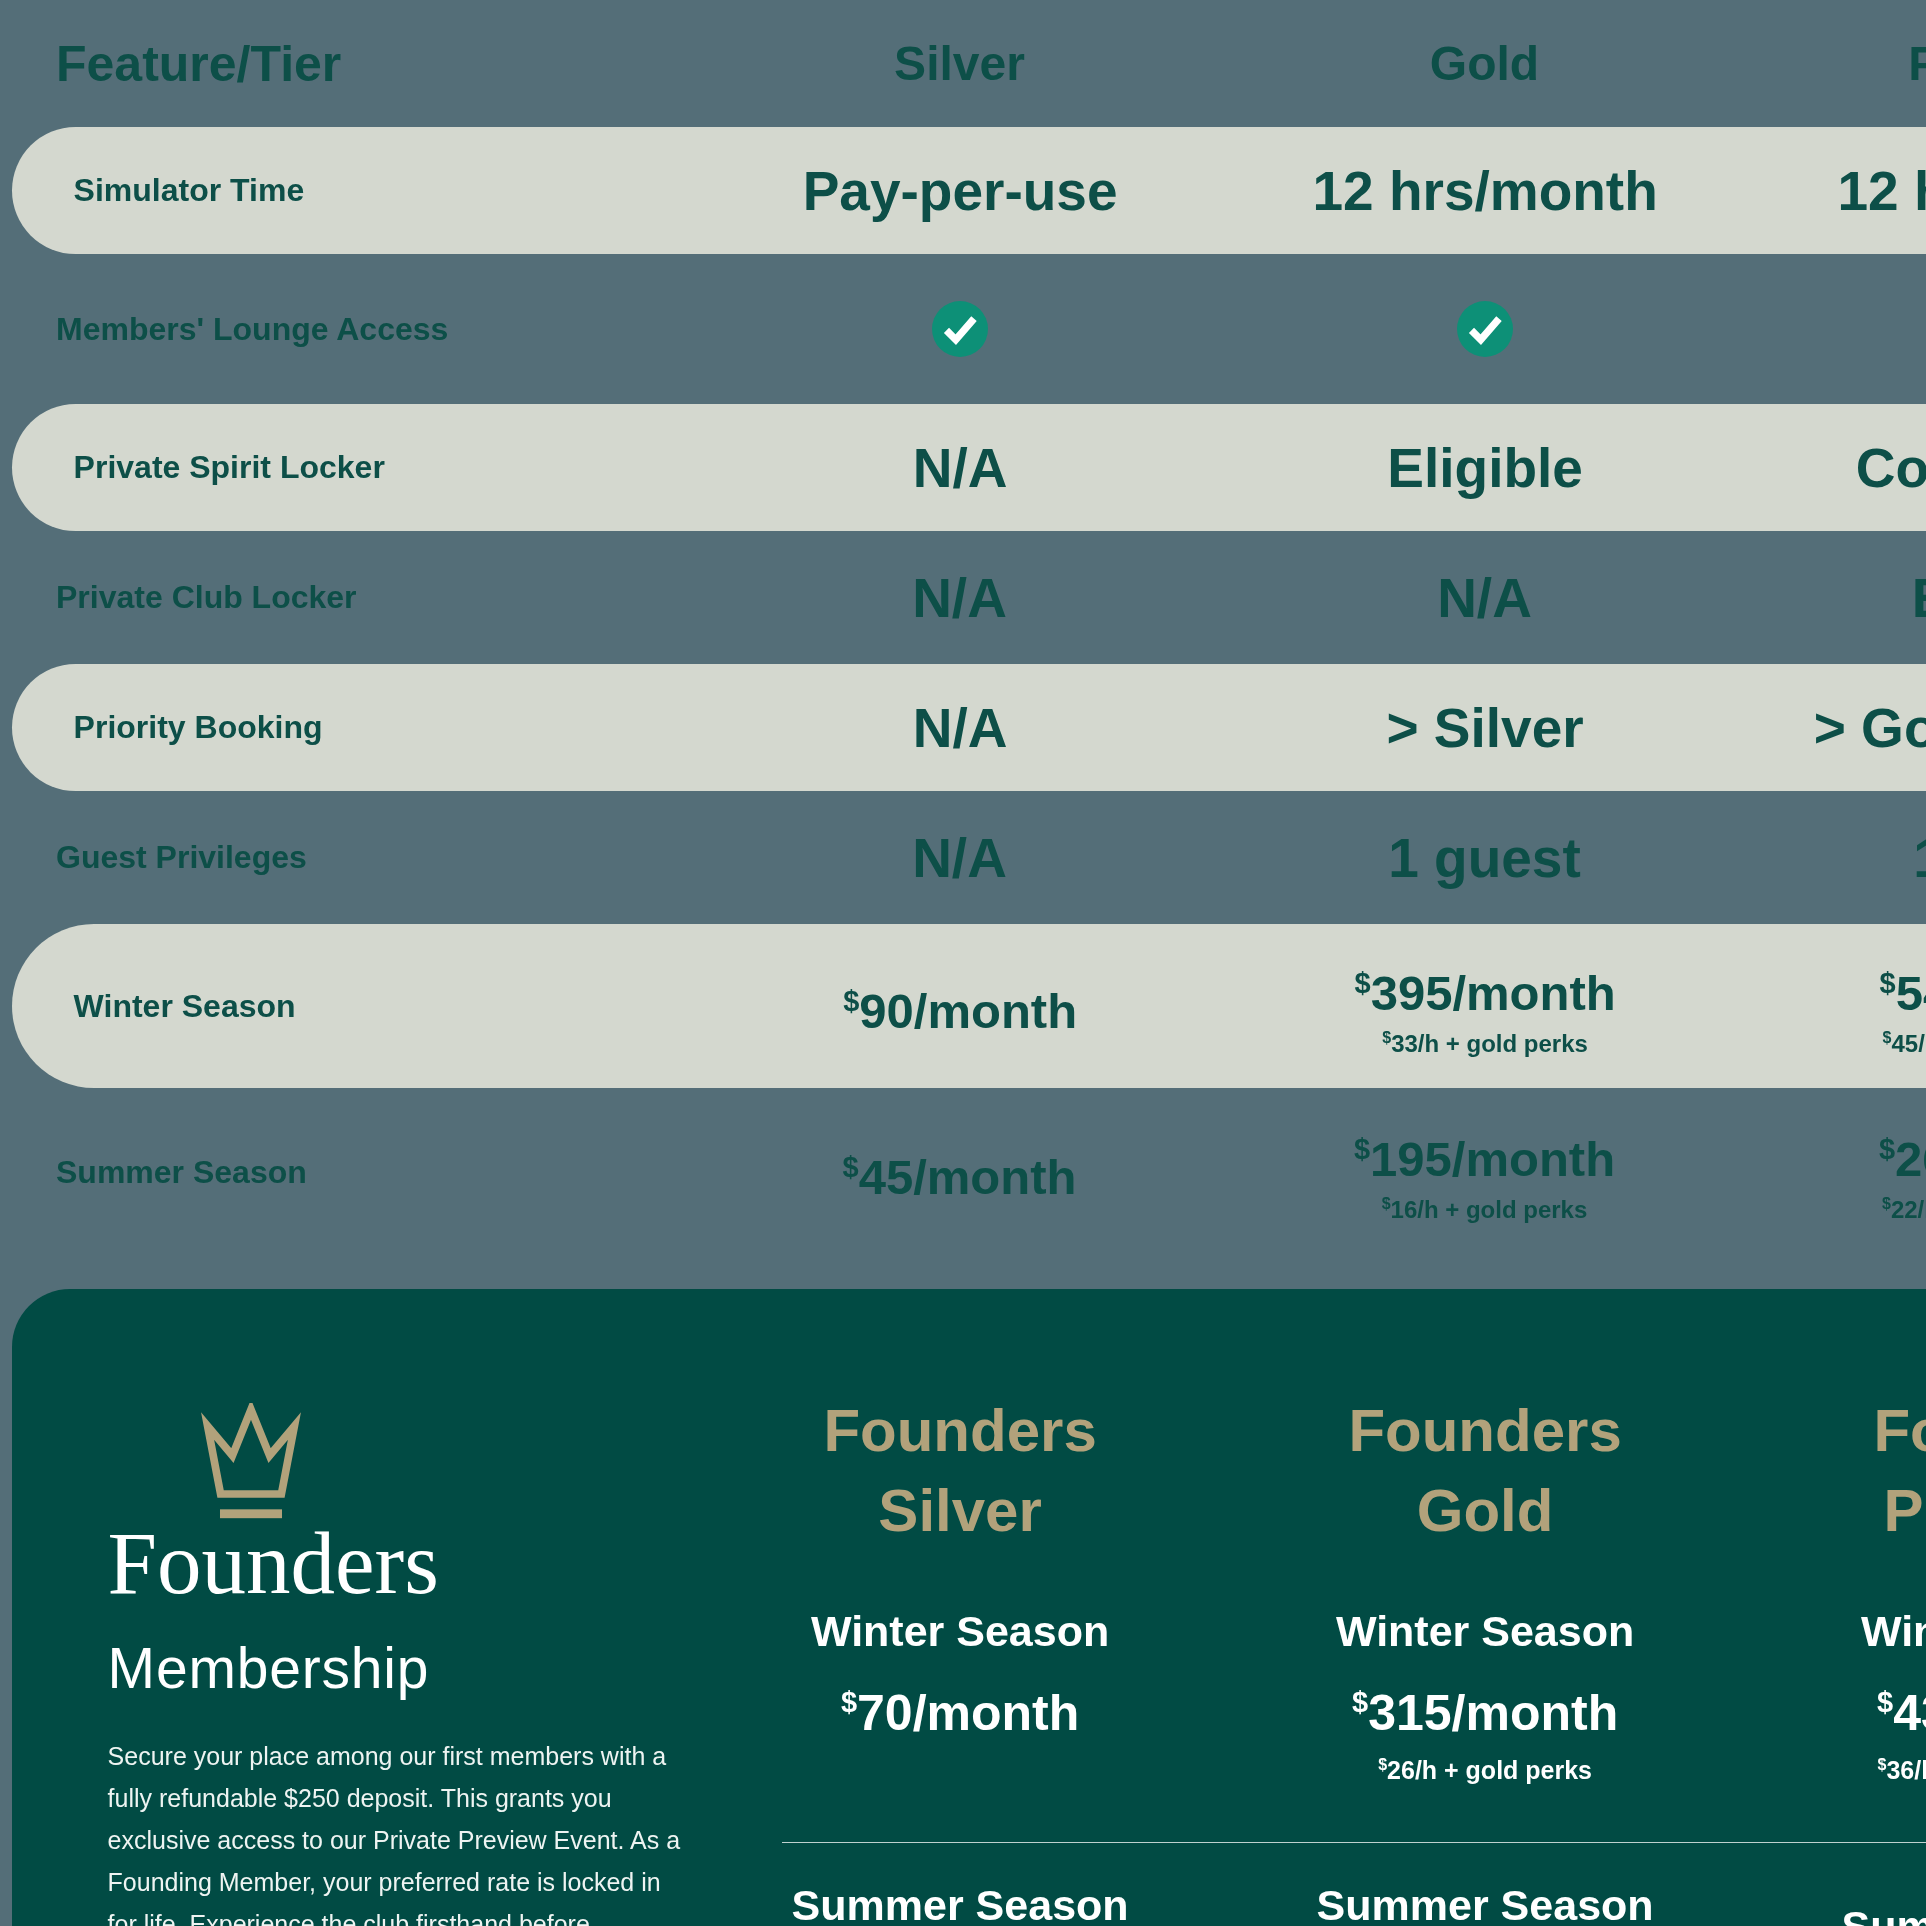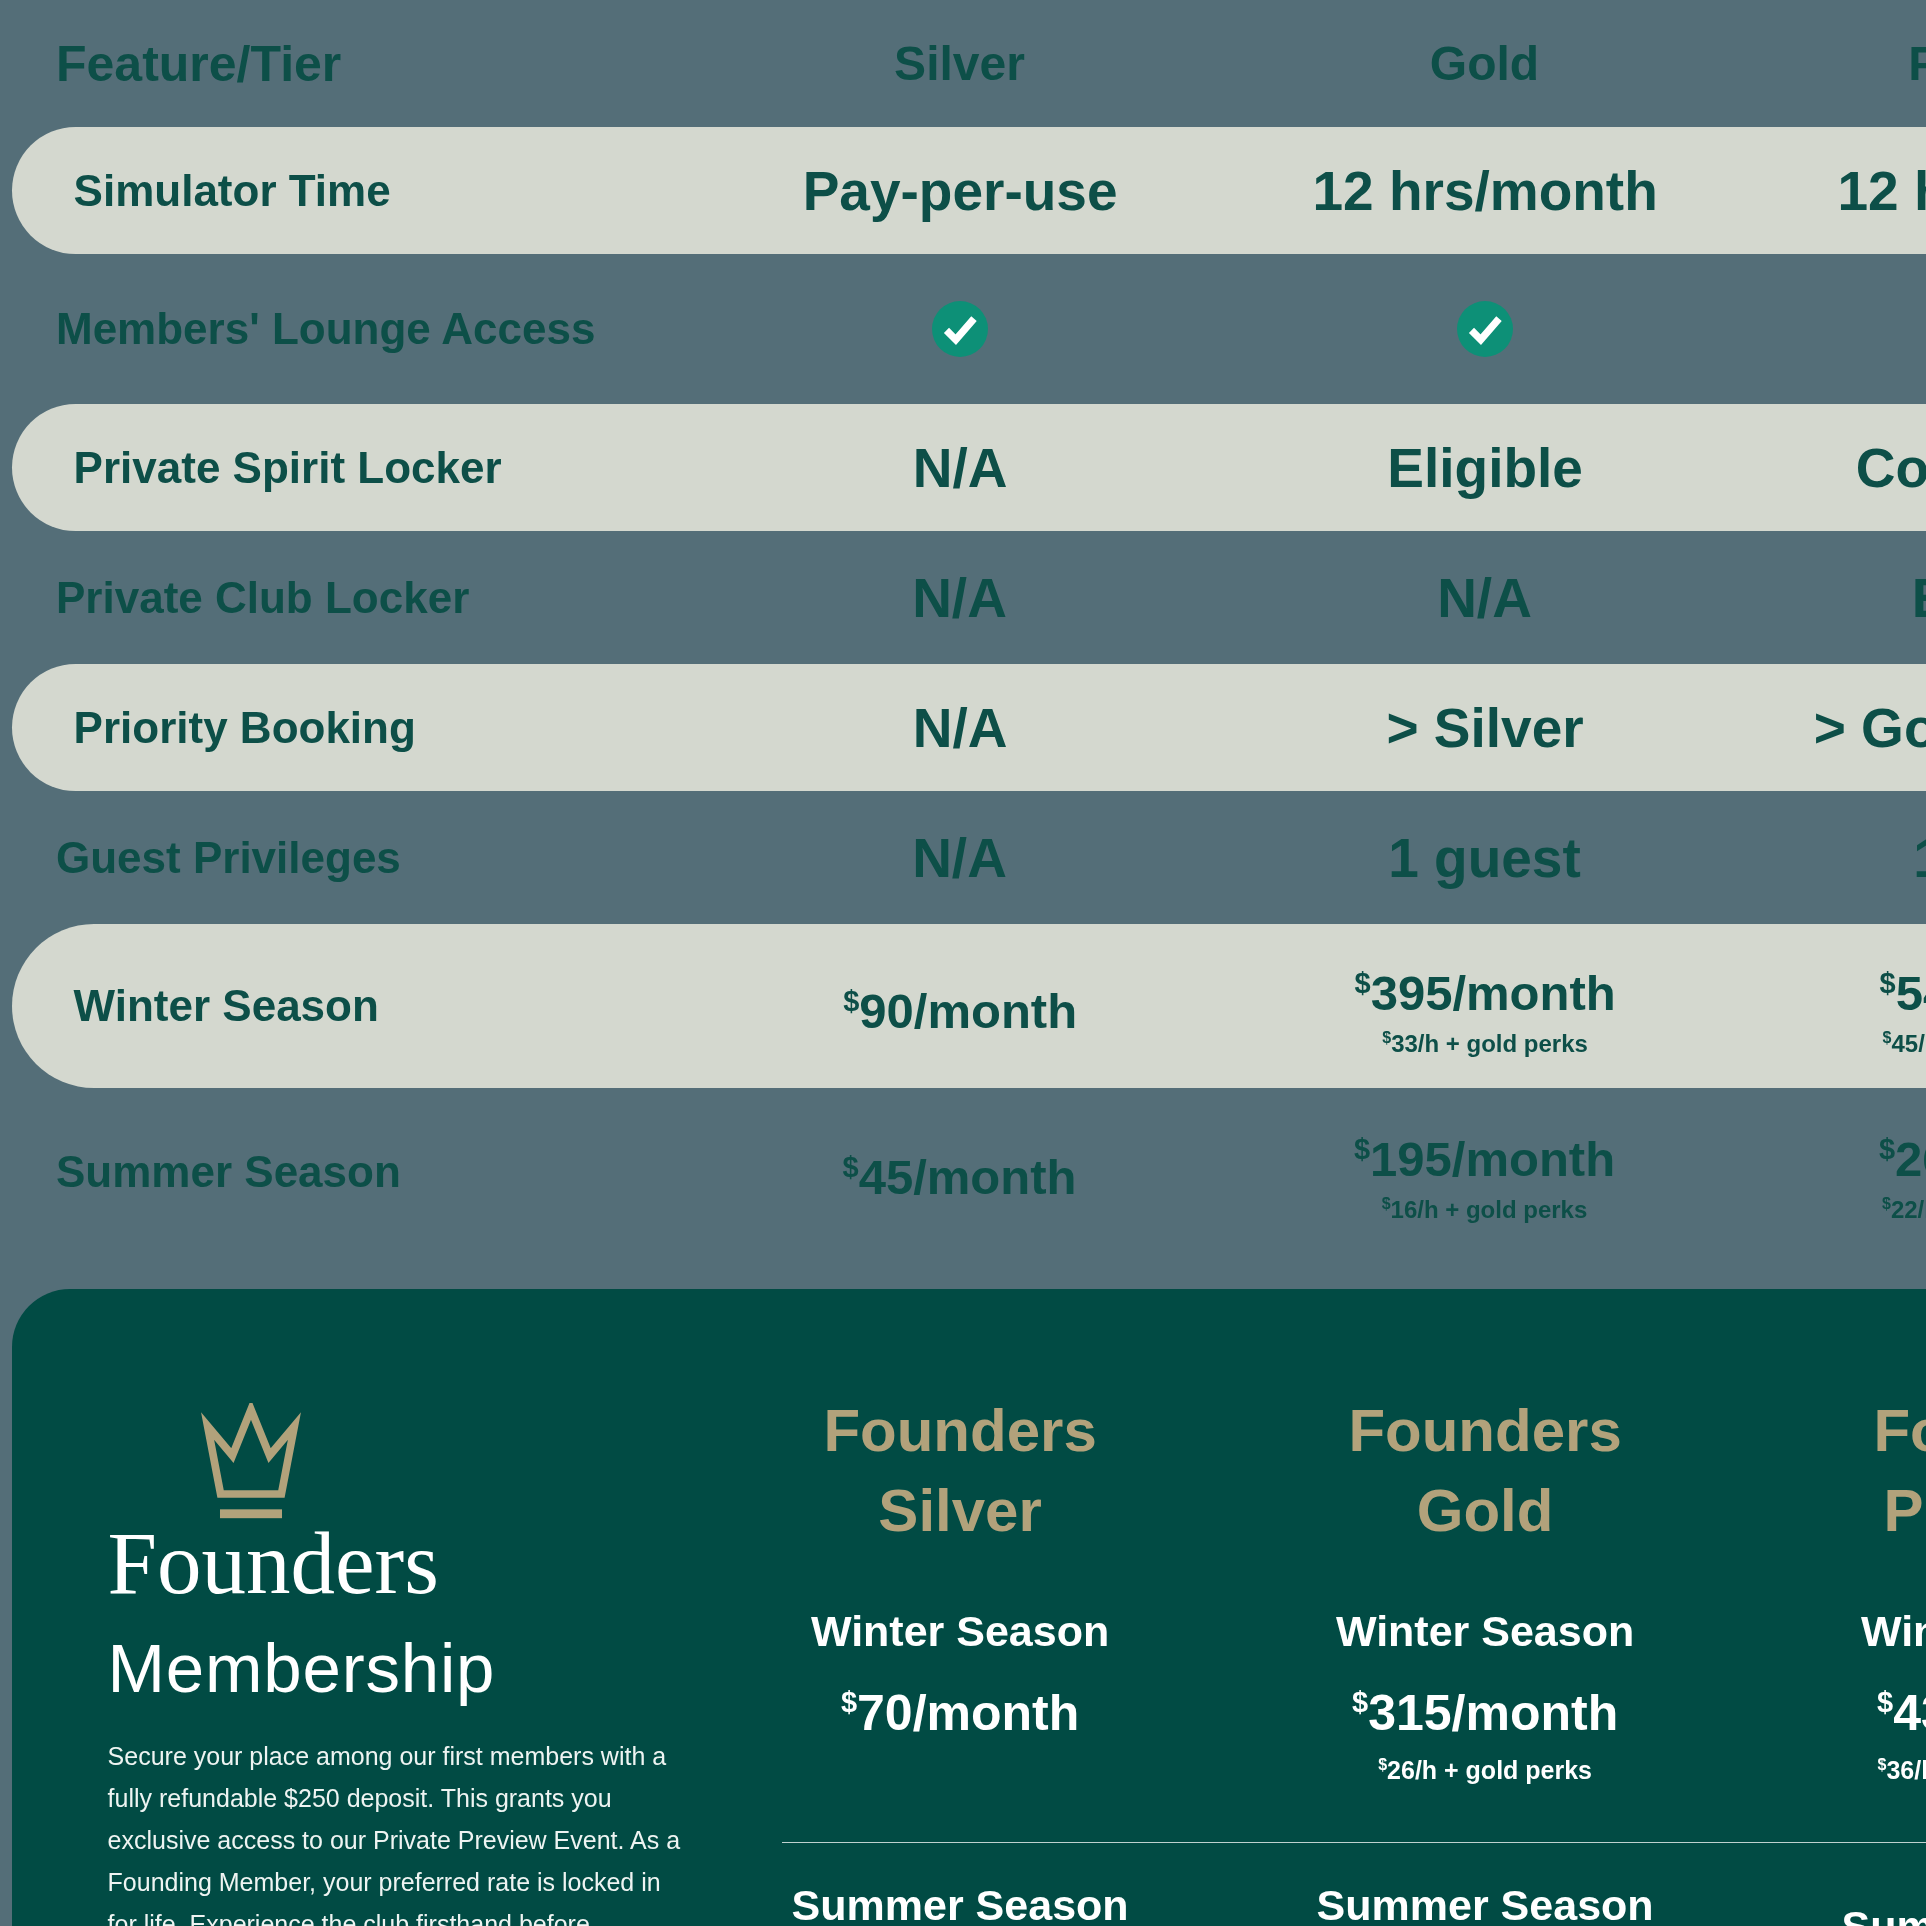--- a/index.html
+++ b/index.html
@@ -14,39 +14,39 @@
   .hdr .feat{font-size:50px;}
   .dark{background:transparent;}
   .pill{margin:0 11.6px;background:#d4d8cf;border-radius:385px;
         grid-template-columns:686px 525px 525px 525px;}
   .pill .feat{padding-left:62px;}
   .r-std{height:127px;}
   .r-d1{height:150px;}
   .r-d2{height:133px;}
   .r-win{height:164px;}
   .r-sum{height:168px;}
-  .fname{font-size:44px;font-weight:700;}
+  .fname{font-size:32px;font-weight:700;}
   .vtext{font-size:55px;font-weight:700;}
 
   .check{display:inline-block;width:56px;height:56px;border-radius:50%;background:#0d9077;
          vertical-align:middle;}
   .check svg{width:56px;height:56px;display:block;}
 
   .price-line{font-size:49px;font-weight:700;line-height:58px;}
   .sup{font-size:29px;vertical-align:super;font-weight:700;}
   .sub-line{font-size:24px;font-weight:600;line-height:29px;}
   .sub-line .sup{font-size:16px;}
 
   
   .card{position:absolute;left:11.6px;top:1289px;width:2261px;height:858px;
         background:#014b44;border-radius:58px;color:#ffffff;}
   .crown{position:absolute;left:181px;top:114px;width:116px;height:127px;}
   .brand-text{position:absolute;left:96px;top:222px;line-height:105px;color:#ffffff;}
   .brand-l1{font-family:"Liberation Serif","DejaVu Serif",serif;font-size:89px;font-weight:400;}
-  .brand-l2{font-size:69px;font-weight:300;letter-spacing:0.8px;}
+  .brand-l2{font-size:57px;font-weight:300;letter-spacing:0.8px;}
   .brand-desc{position:absolute;left:96px;top:446px;width:578px;
               font-size:25px;line-height:42px;font-weight:400;color:#eef4f2;}
 
   .f-col{position:absolute;top:0;height:100%;text-align:center;}
   .f-col.silver{left:686px;width:525px;}
   .f-col.gold{left:1211px;width:525px;}
   .f-col.platinum{left:1736px;width:525px;}
   .f-head{position:absolute;top:102px;left:0;right:0;font-size:60px;font-weight:700;
           line-height:80px;color:#b2a27b;}
   .f-season{position:absolute;left:0;right:0;}

